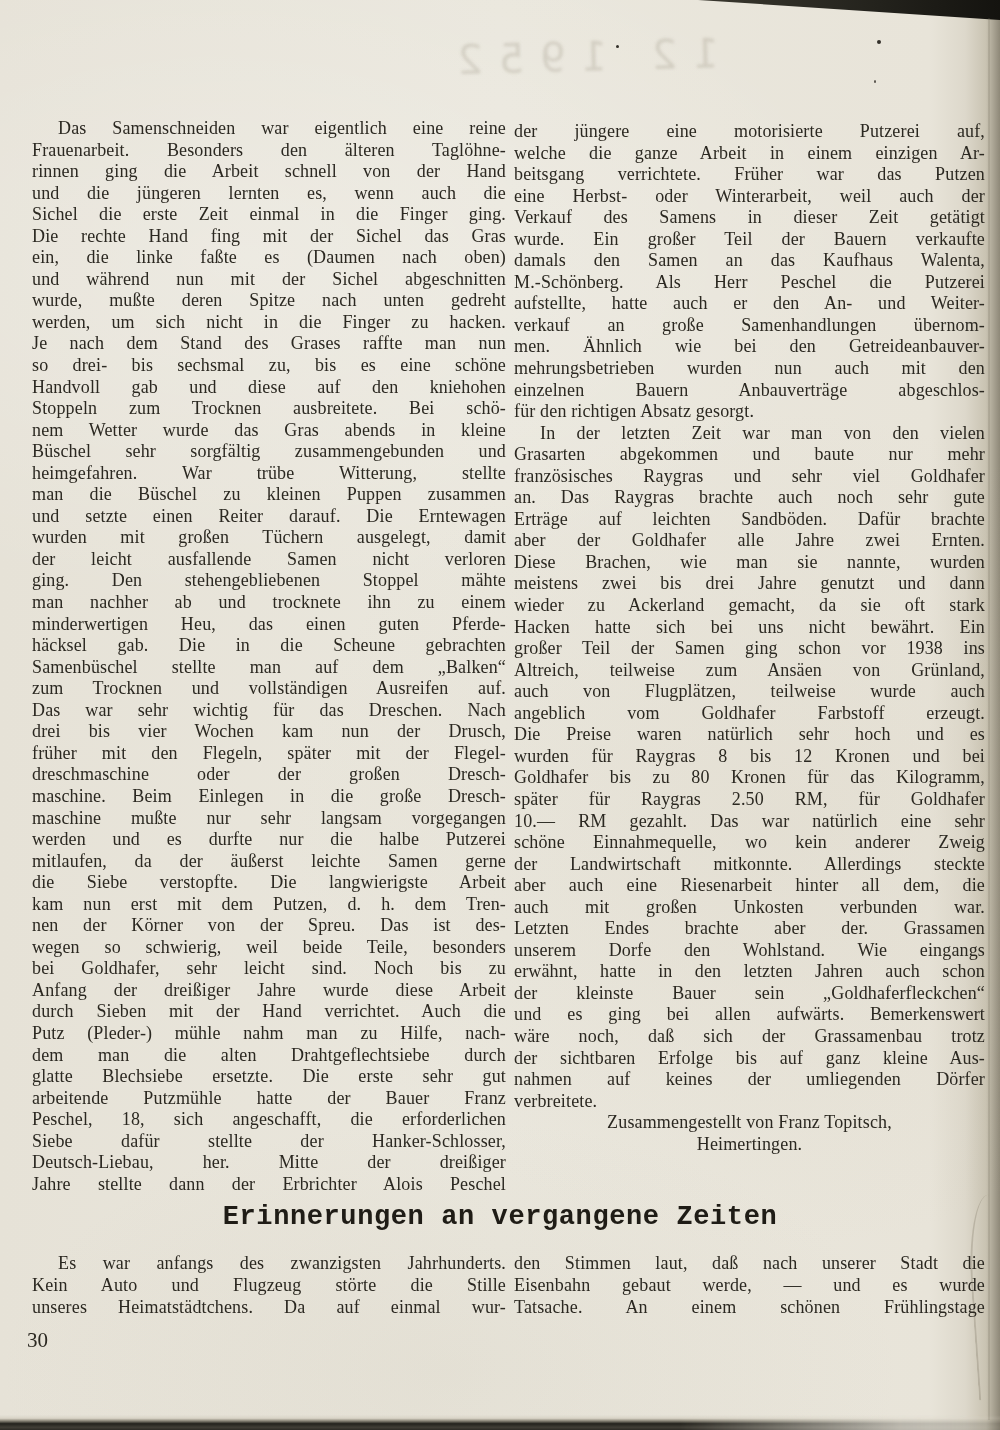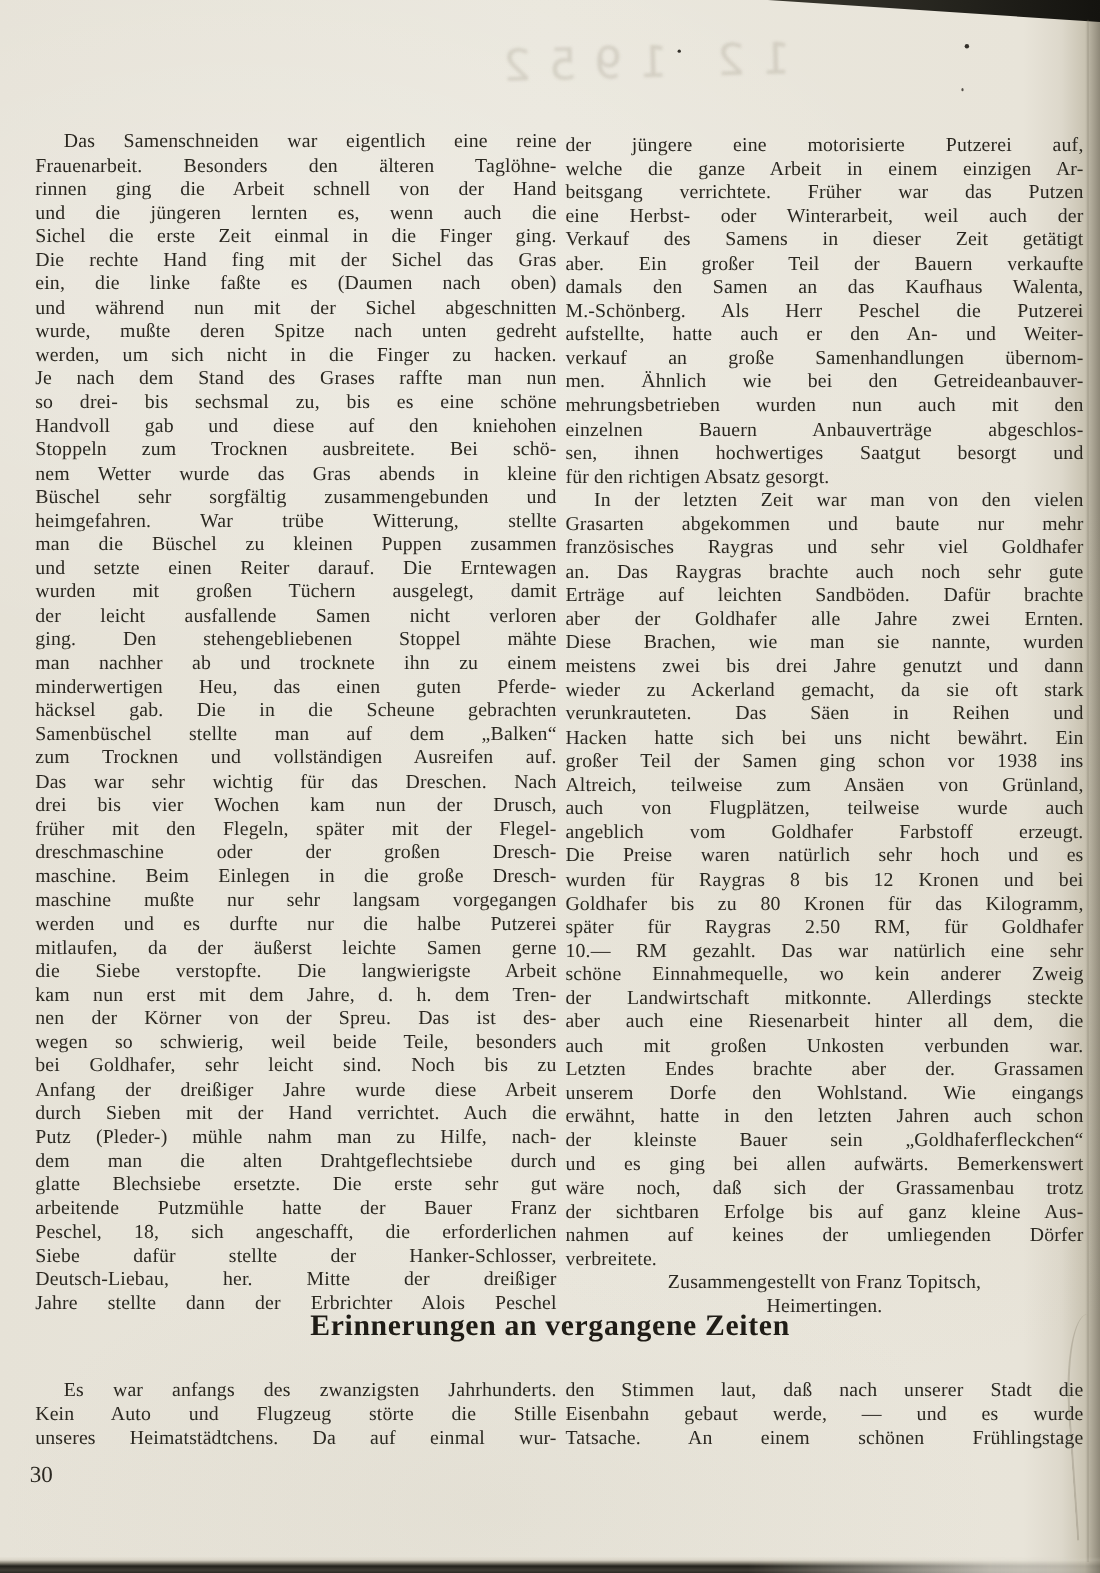--- a/index.html
+++ b/index.html
@@ -19,22 +19,22 @@
   .col{position:absolute;font-size:18px;line-height:21.55px;letter-spacing:0.15px;}
   .colA{left:32px;top:93px;width:474px;margin-top:25px;}
   .colB{left:514px;top:93px;width:471px;margin-top:28px;}
   .colC{left:32px;top:1252px;width:474px;line-height:22.2px;}
   .colD{left:514px;top:1252px;width:471px;line-height:22.2px;}
   .line{text-align:justify;text-align-last:justify;}
   .line.end{text-align-last:left;}
   .line.c{text-align:left;text-align-last:center;}
   .line.in{text-indent:26px;}
   .title{
-    position:absolute;left:0;right:0;top:1190px;margin:0;
-    text-align:center;font-size:27px;font-weight:bold;letter-spacing:0.6px;color:#1f1c16;
+    position:absolute;left:0;right:0;top:1190px;margin:12px;
+    text-align:center;font-size:27px;font-weight:bold;letter-spacing:0.6px;color:#1f1c16;font-family:Liberation Mono, monospace;
   }
   .byline{position:absolute;left:0;right:0;top:1229px;text-align:center;font-size:19px;color:#2b2821;}
   .pagenum{position:absolute;left:27px;top:1328px;font-size:21px;color:#2b2821;}
   .bleed{
     position:absolute;left:420px;top:34px;width:320px;height:54px;
     transform:scaleX(-1) rotate(1.5deg);
     font-family:"DejaVu Sans",sans-serif;
     font-size:40px;letter-spacing:16px;text-align:center;
     color:rgba(122,111,90,0.20);filter:blur(1.6px);
     user-select:none;
@@ -107,61 +107,59 @@
       <div class="line">zum Trocknen und vollständigen Ausreifen auf.</div>
       <div class="line">Das war sehr wichtig für das Dreschen.  Nach</div>
       <div class="line">drei bis vier Wochen kam nun der Drusch,</div>
       <div class="line">früher mit den Flegeln, später mit der Flegel-</div>
       <div class="line">dreschmaschine  oder  der  großen  Dresch-</div>
       <div class="line">maschine. Beim Einlegen in die große Dresch-</div>
       <div class="line">maschine mußte nur sehr langsam vorgegangen</div>
       <div class="line">werden und es durfte nur die halbe Putzerei</div>
       <div class="line">mitlaufen, da der äußerst leichte Samen gerne</div>
       <div class="line">die Siebe verstopfte. Die langwierigste Arbeit</div>
-      <div class="line">kam nun erst mit dem Jahre, d. h. dem Tren-</div>
+      <div class="line">kam nun erst mit dem Putzen, d. h. dem Tren-</div>
       <div class="line">nen der Körner von der Spreu.  Das ist des-</div>
       <div class="line">wegen so schwierig, weil beide Teile, besonders</div>
       <div class="line">bei Goldhafer, sehr leicht sind.  Noch bis zu</div>
       <div class="line">Anfang der dreißiger Jahre wurde diese Arbeit</div>
       <div class="line">durch Sieben mit der Hand verrichtet. Auch die</div>
       <div class="line">Putz (Pleder-) mühle nahm man zu Hilfe, nach-</div>
       <div class="line">dem man die alten Drahtgeflechtsiebe durch</div>
       <div class="line">glatte Blechsiebe ersetzte.  Die erste sehr gut</div>
       <div class="line">arbeitende Putzmühle hatte der Bauer Franz</div>
       <div class="line">Peschel, 18, sich angeschafft, die erforderlichen</div>
       <div class="line">Siebe  dafür  stellte  der  Hanker-Schlosser,</div>
       <div class="line">Deutsch-Liebau,  her.   Mitte  der  dreißiger</div>
       <div class="line">Jahre stellte dann der Erbrichter Alois Peschel</div>
     </div>
   <div class="col colB">
       <div class="line">der  jüngere  eine  motorisierte  Putzerei  auf,</div>
       <div class="line">welche die ganze Arbeit in einem einzigen Ar-</div>
       <div class="line">beitsgang  verrichtete.  Früher war das Putzen</div>
       <div class="line">eine Herbst- oder Winterarbeit, weil auch der</div>
       <div class="line">Verkauf des Samens in dieser Zeit getätigt</div>
-      <div class="line">aber.  Ein großer Teil der Bauern verkaufte</div>
+      <div class="line">wurde.  Ein großer Teil der Bauern verkaufte</div>
       <div class="line">damals den Samen an das Kaufhaus Walenta,</div>
       <div class="line">M.-Schönberg.  Als Herr Peschel die Putzerei</div>
       <div class="line">aufstellte, hatte auch er den An- und Weiter-</div>
       <div class="line">verkauf an große Samenhandlungen übernom-</div>
       <div class="line">men.  Ähnlich wie bei den Getreideanbauver-</div>
       <div class="line">mehrungsbetrieben wurden nun auch mit den</div>
       <div class="line">einzelnen  Bauern  Anbauverträge  abgeschlos-</div>
-      <div class="line">sen, ihnen hochwertiges Saatgut besorgt und</div>
       <div class="line end">für den richtigen Absatz gesorgt.</div>
       <div class="line in">In der letzten Zeit war man von den vielen</div>
       <div class="line">Grasarten abgekommen und baute nur mehr</div>
       <div class="line">französisches Raygras und sehr viel Goldhafer</div>
       <div class="line">an.  Das Raygras brachte auch noch sehr gute</div>
       <div class="line">Erträge auf leichten Sandböden. Dafür brachte</div>
       <div class="line">aber der Goldhafer alle Jahre zwei Ernten.</div>
       <div class="line">Diese Brachen, wie man sie nannte, wurden</div>
       <div class="line">meistens zwei bis drei Jahre genutzt und dann</div>
       <div class="line">wieder zu Ackerland gemacht, da sie oft stark</div>
-      <div class="line">verunkrauteten.  Das  Säen  in  Reihen  und</div>
       <div class="line">Hacken hatte sich bei uns nicht bewährt.  Ein</div>
       <div class="line">großer Teil der Samen ging schon vor 1938 ins</div>
       <div class="line">Altreich, teilweise zum Ansäen von Grünland,</div>
       <div class="line">auch von Flugplätzen, teilweise wurde auch</div>
       <div class="line">angeblich vom Goldhafer Farbstoff erzeugt.</div>
       <div class="line">Die Preise waren natürlich sehr hoch und es</div>
       <div class="line">wurden für Raygras 8 bis 12 Kronen und bei</div>
       <div class="line">Goldhafer bis zu 80 Kronen für das Kilogramm,</div>
       <div class="line">später für Raygras 2.50 RM, für Goldhafer</div>
       <div class="line">10.— RM gezahlt. Das war natürlich eine sehr</div>

